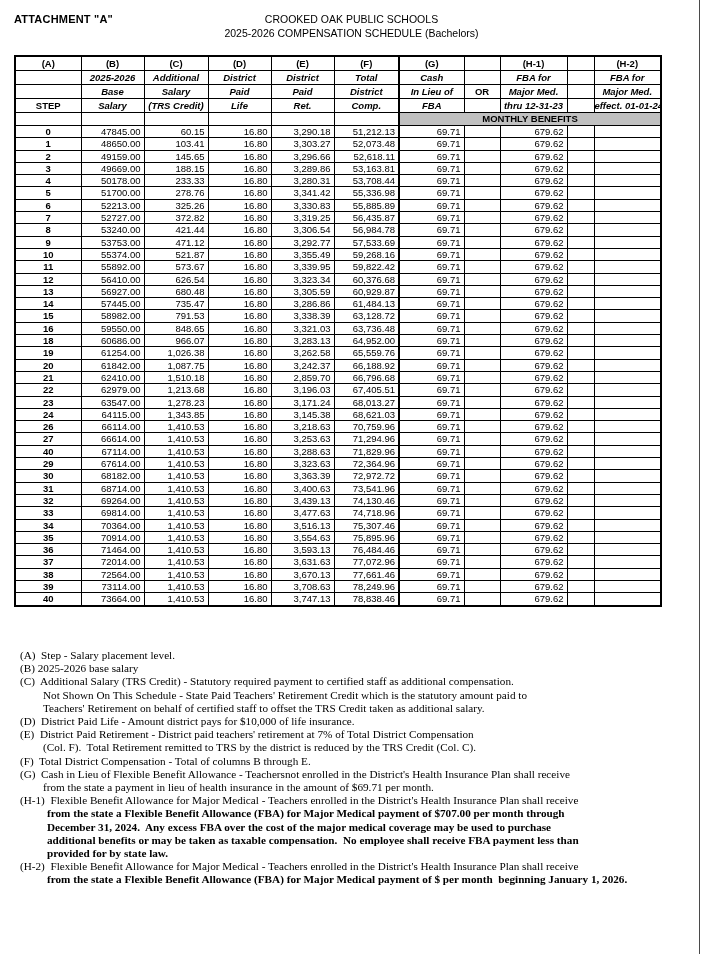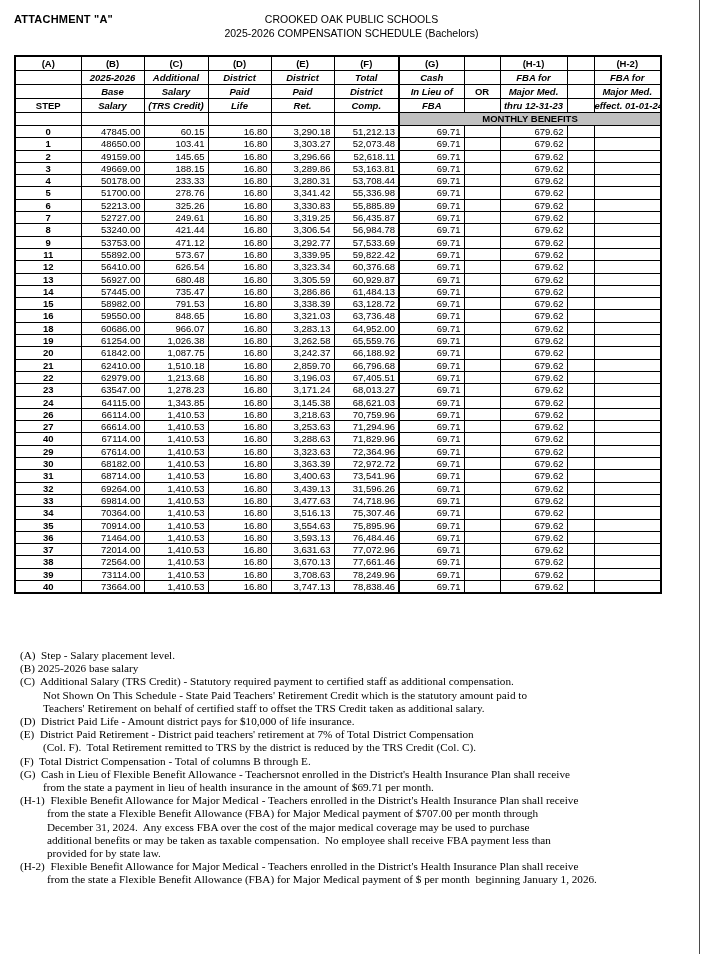--- a/index.html
+++ b/index.html
@@ -24,21 +24,21 @@
   .drow td.step { text-align:center; font-weight:bold; }
   .drow td.num { text-align:right; padding-right:3px; }
   .thickL { border-left:2px solid #000 !important; }
 
   .footnotes {
     position:absolute; left:20px; top:649px; width:678px;
     font-family:"Liberation Serif", serif; font-size:11.2px; line-height:13.2px;
   }
   .f-line { white-space:pre-wrap; }
   .f1 { padding-left:23px; }
-  .f2 { padding-left:27px; }
+  .f2 { padding-left:27px;font-weight:bold; }
 
   .edge-line { position:absolute; left:699px; top:0; width:1px; height:954px; background:#4a4a4a; }
 </style>
 </head>
 <body>
 
 <div class="attachment">ATTACHMENT "A"</div>
 <div class="titles">
   <div>CROOKED OAK PUBLIC SCHOOLS</div>
   <div>2025-2026 COMPENSATION SCHEDULE (Bachelors)</div>
@@ -209,21 +209,21 @@
         <td class="num">55,885.89</td>
         <td class="num thickL">69.71</td>
         <td></td>
         <td class="num">679.62</td>
         <td></td>
         <td></td>
       </tr>
       <tr class="drow">
         <td class="step">7</td>
         <td class="num">52727.00</td>
-        <td class="num">249.61</td>
+        <td class="num">372.82</td>
         <td class="num">16.80</td>
         <td class="num">3,319.25</td>
         <td class="num">56,435.87</td>
         <td class="num thickL">69.71</td>
         <td></td>
         <td class="num">679.62</td>
         <td></td>
         <td></td>
       </tr>
       <tr class="drow">
@@ -246,20 +246,33 @@
         <td class="num">16.80</td>
         <td class="num">3,292.77</td>
         <td class="num">57,533.69</td>
         <td class="num thickL">69.71</td>
         <td></td>
         <td class="num">679.62</td>
         <td></td>
         <td></td>
       </tr>
       <tr class="drow">
+        <td class="step">10</td>
+        <td class="num">55374.00</td>
+        <td class="num">521.87</td>
+        <td class="num">16.80</td>
+        <td class="num">3,355.49</td>
+        <td class="num">59,268.16</td>
+        <td class="num thickL">69.71</td>
+        <td></td>
+        <td class="num">679.62</td>
+        <td></td>
+        <td></td>
+      </tr>
+      <tr class="drow">
         <td class="step">11</td>
         <td class="num">55892.00</td>
         <td class="num">573.67</td>
         <td class="num">16.80</td>
         <td class="num">3,339.95</td>
         <td class="num">59,822.42</td>
         <td class="num thickL">69.71</td>
         <td></td>
         <td class="num">679.62</td>
         <td></td>
@@ -498,21 +511,21 @@
         <td class="num">679.62</td>
         <td></td>
         <td></td>
       </tr>
       <tr class="drow">
         <td class="step">32</td>
         <td class="num">69264.00</td>
         <td class="num">1,410.53</td>
         <td class="num">16.80</td>
         <td class="num">3,439.13</td>
-        <td class="num">31,596.26</td>
+        <td class="num">74,130.46</td>
         <td class="num thickL">69.71</td>
         <td></td>
         <td class="num">679.62</td>
         <td></td>
         <td></td>
       </tr>
       <tr class="drow">
         <td class="step">33</td>
         <td class="num">69814.00</td>
         <td class="num">1,410.53</td>

